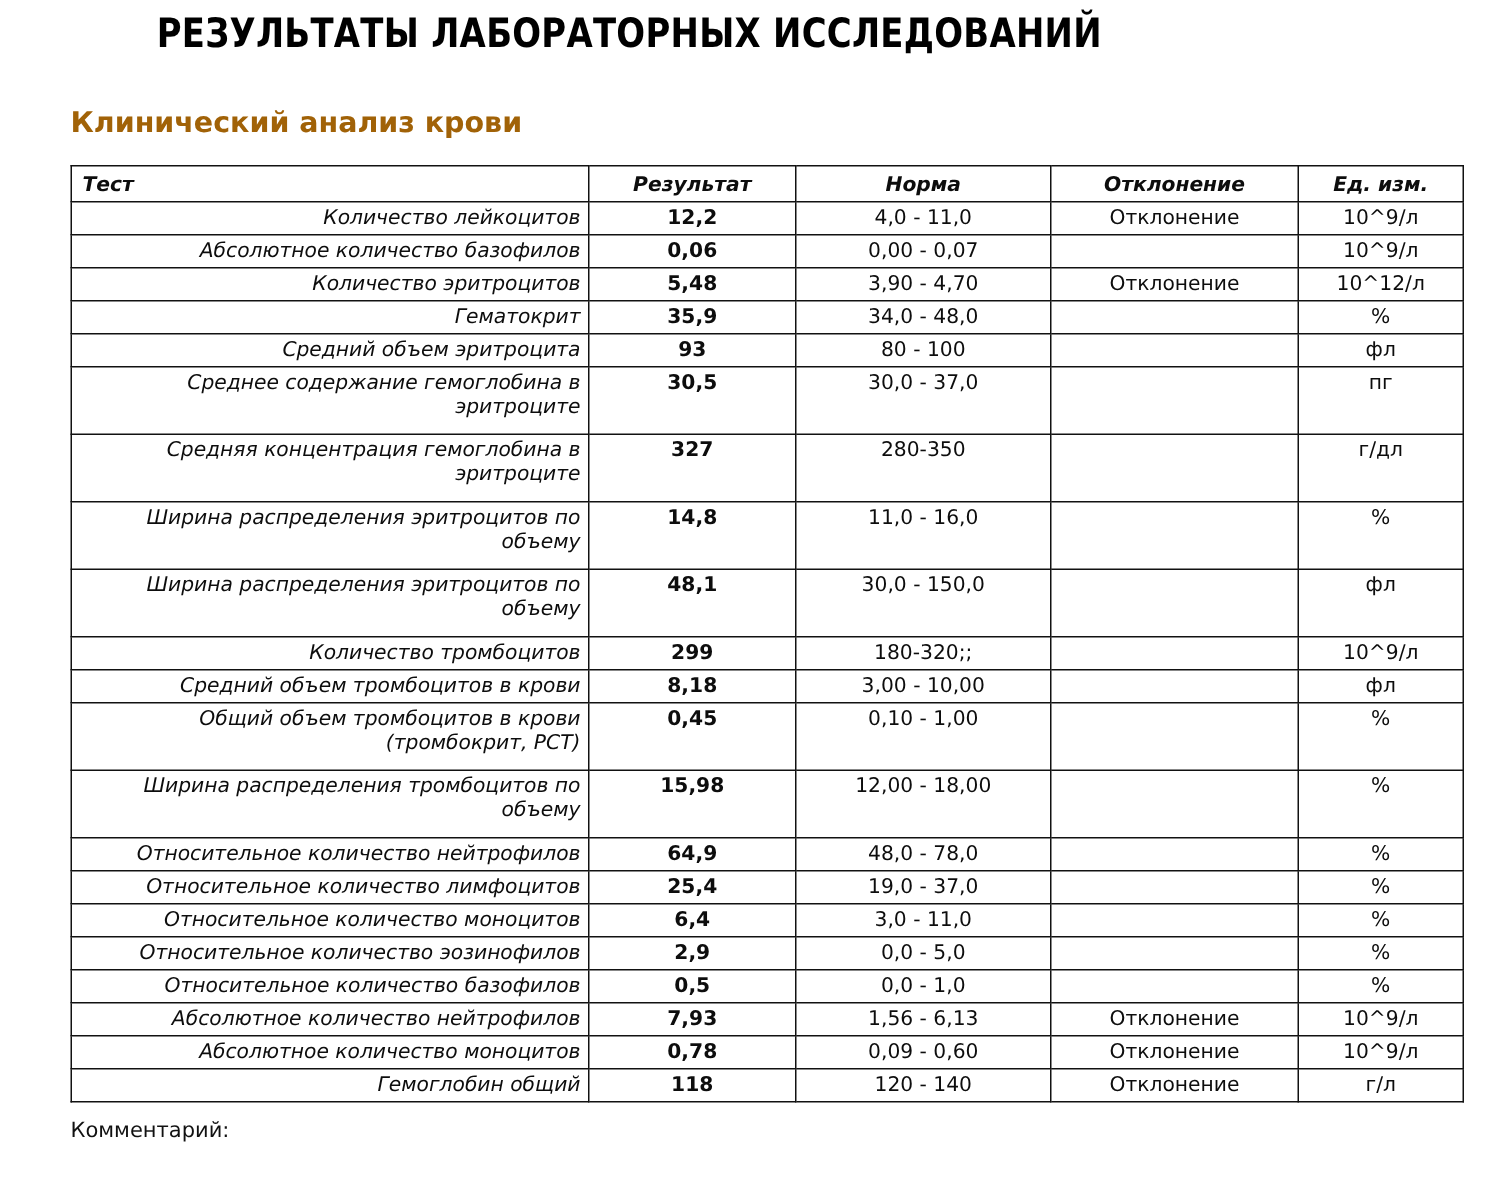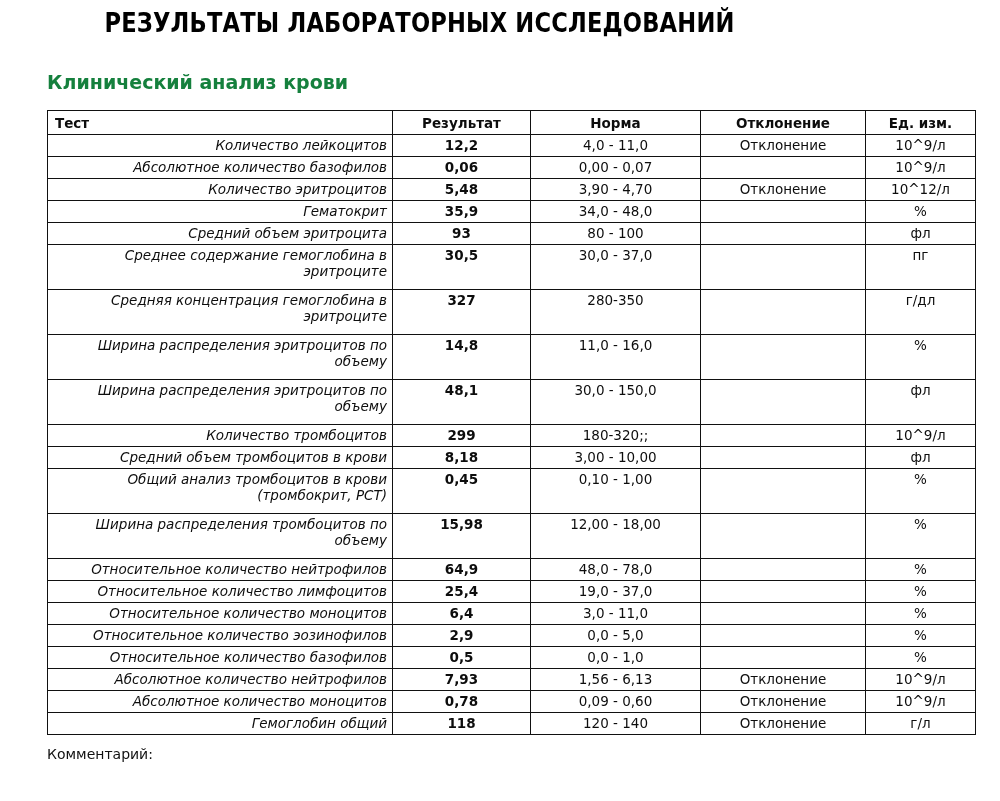--- a/index.html
+++ b/index.html
@@ -40,21 +40,21 @@
     white-space: nowrap;
   }
 
   
   .section-heading {
     margin: 0;
     padding: 30px 0 0 47px;
     font-size: 19px;
     line-height: 24px;
     font-weight: bold;
-    color: #15803d;
+    color: #a16207;
   }
 
   
   .table-wrap {
     padding: 16px 0 0 47px;
   }
   table.lab-table {
     border-collapse: collapse;
     width: 928px;
     table-layout: fixed;
@@ -75,20 +75,21 @@
     vertical-align: top;
     box-sizing: border-box;
   }
 
   table.lab-table thead th {
     font-weight: bold;
     text-align: center;
     height: 24px;
     vertical-align: middle;
     background: #ffffff;
+    font-style: italic;
   }
   table.lab-table thead th.h-test {
     text-align: left;
     padding-left: 7px;
   }
 
   td.cell-test {
     text-align: right;
     padding-left: 7px;
     white-space: normal;
@@ -216,21 +217,21 @@
             <td class="cell-unit">10^9/л</td>
           </tr>
           <tr class="row-1">
             <td class="cell-test">Средний объем тромбоцитов в крови</td>
             <td class="cell-result">8,18</td>
             <td class="cell-norm">3,00 - 10,00</td>
             <td class="cell-dev"></td>
             <td class="cell-unit">фл</td>
           </tr>
           <tr class="row-2">
-            <td class="cell-test">Общий анализ тромбоцитов в крови (тромбокрит, PCT)</td>
+            <td class="cell-test">Общий объем тромбоцитов в крови (тромбокрит, PCT)</td>
             <td class="cell-result">0,45</td>
             <td class="cell-norm">0,10 - 1,00</td>
             <td class="cell-dev"></td>
             <td class="cell-unit">%</td>
           </tr>
           <tr class="row-2">
             <td class="cell-test">Ширина распределения тромбоцитов по объему</td>
             <td class="cell-result">15,98</td>
             <td class="cell-norm">12,00 - 18,00</td>
             <td class="cell-dev"></td>

